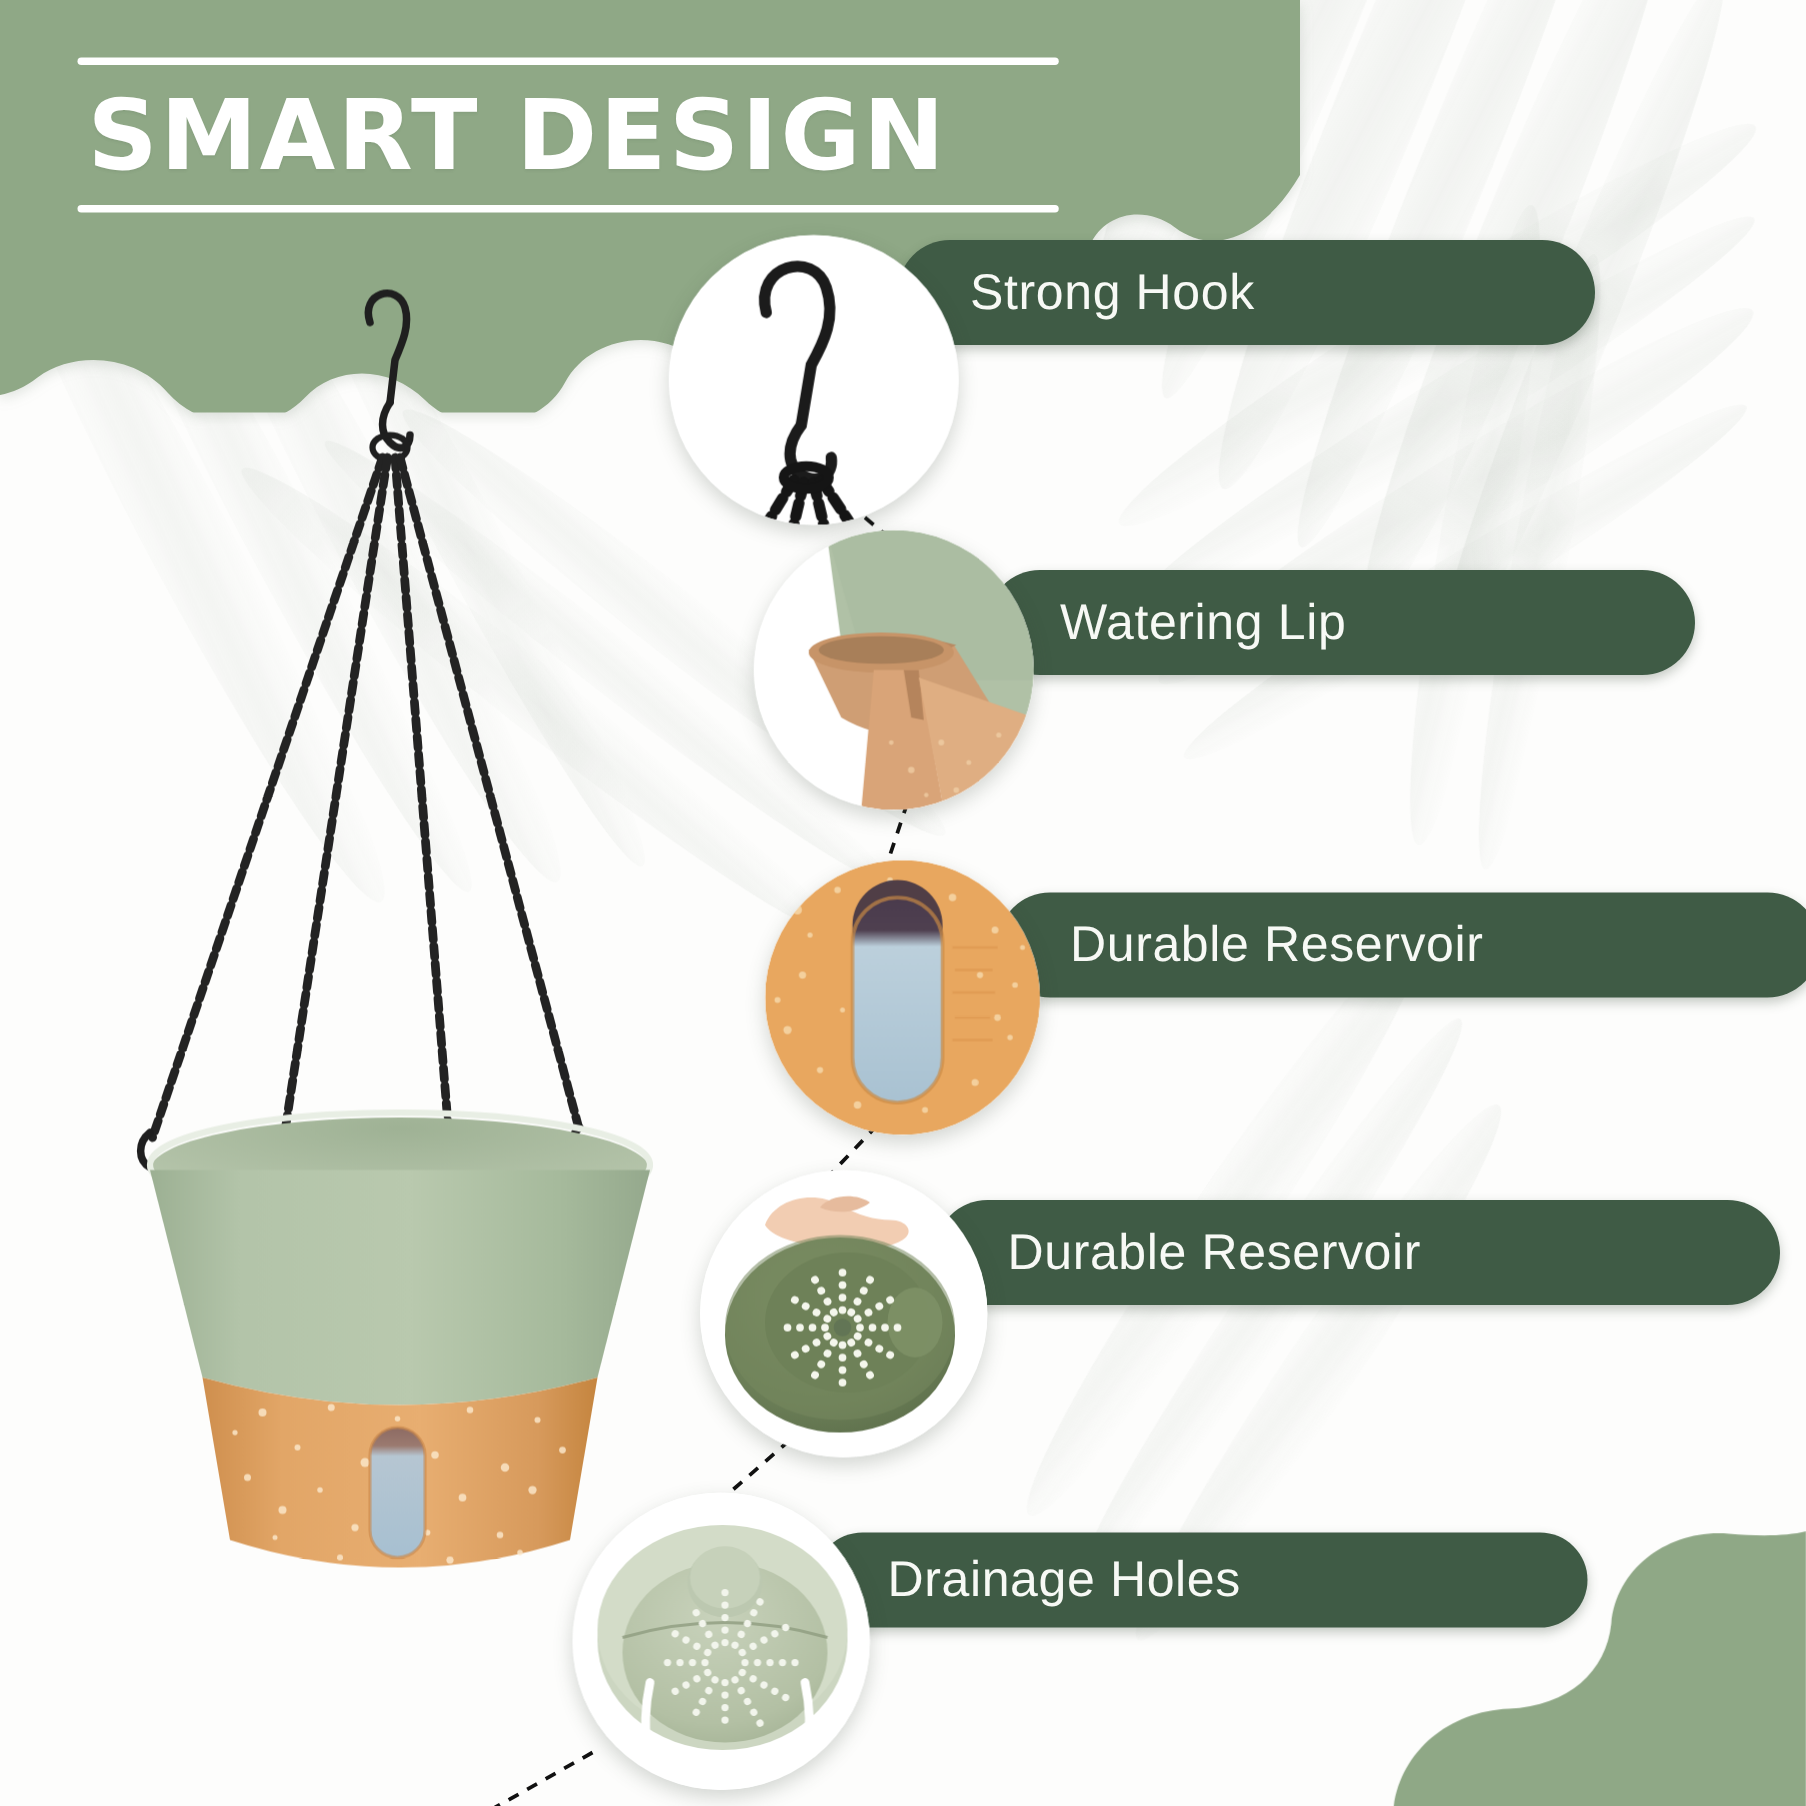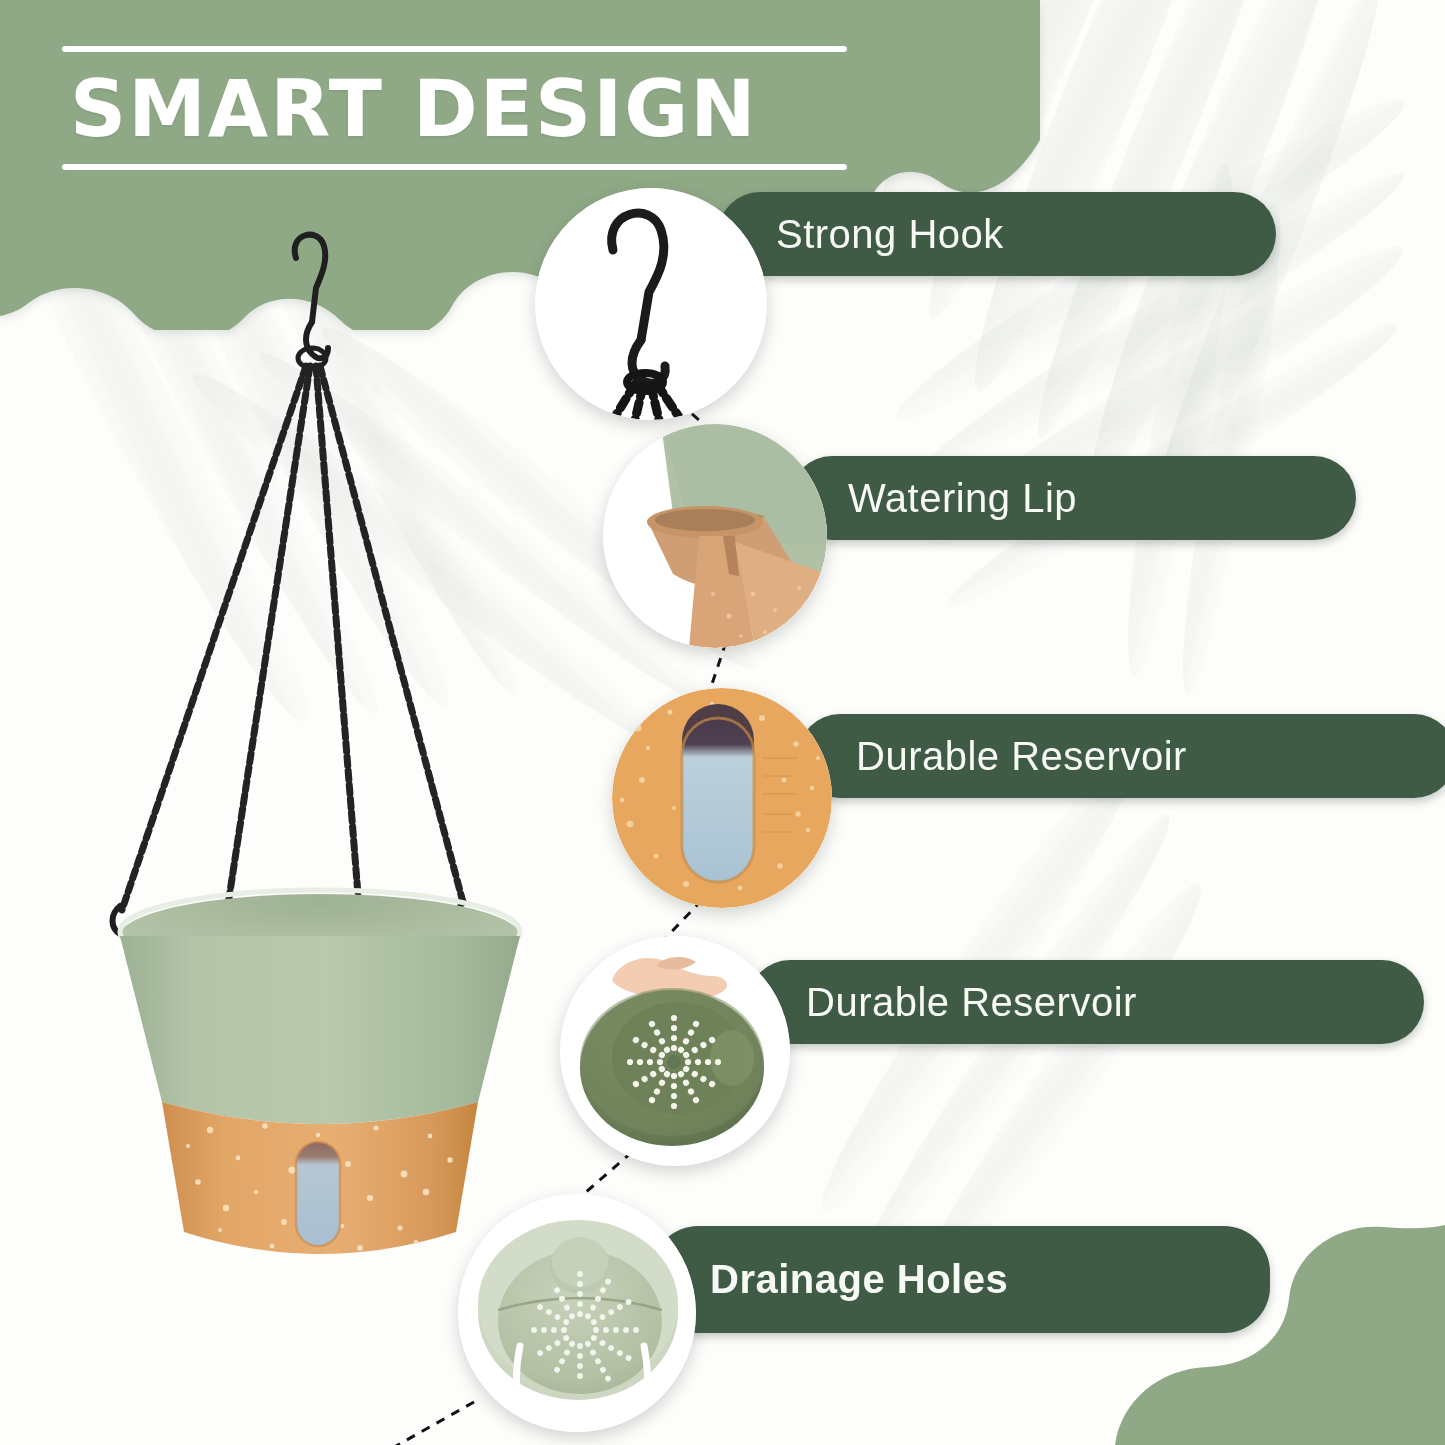--- a/index.html
+++ b/index.html
@@ -497,21 +497,21 @@
                 <circle cx="0" cy="-34" r="3.1"></circle>
                 <circle cx="0" cy="-44" r="3.1"></circle>
               </g>
           </g>
         </g>
         <circle cx="114" cy="126" r="7" fill="#627555"></circle>
       </svg>
     </div>
   </div>
 
-  <div class="pill" style="left:652px;top:1226px;width:560px;height:107px;padding-left:58px;font-weight:bold;">
+  <div class="pill" style="left:652px;top:1226px;width:560px;height:76px;padding-left:58px;">
     <span>Drainage Holes</span>
   </div>
   <div class="circle" style="left:458px;top:1194px;width:238px;height:238px;">
     <div class="inner">
       <svg viewBox="0 0 238 238" width="238" height="238">
         <defs>
           <radialGradient id="bg5" cx="0.45" cy="0.3" r="0.85">
             <stop offset="0%" stop-color="#c8d2bb"></stop>
             <stop offset="70%" stop-color="#b3c0a4"></stop>
             <stop offset="100%" stop-color="#9fae90"></stop>

